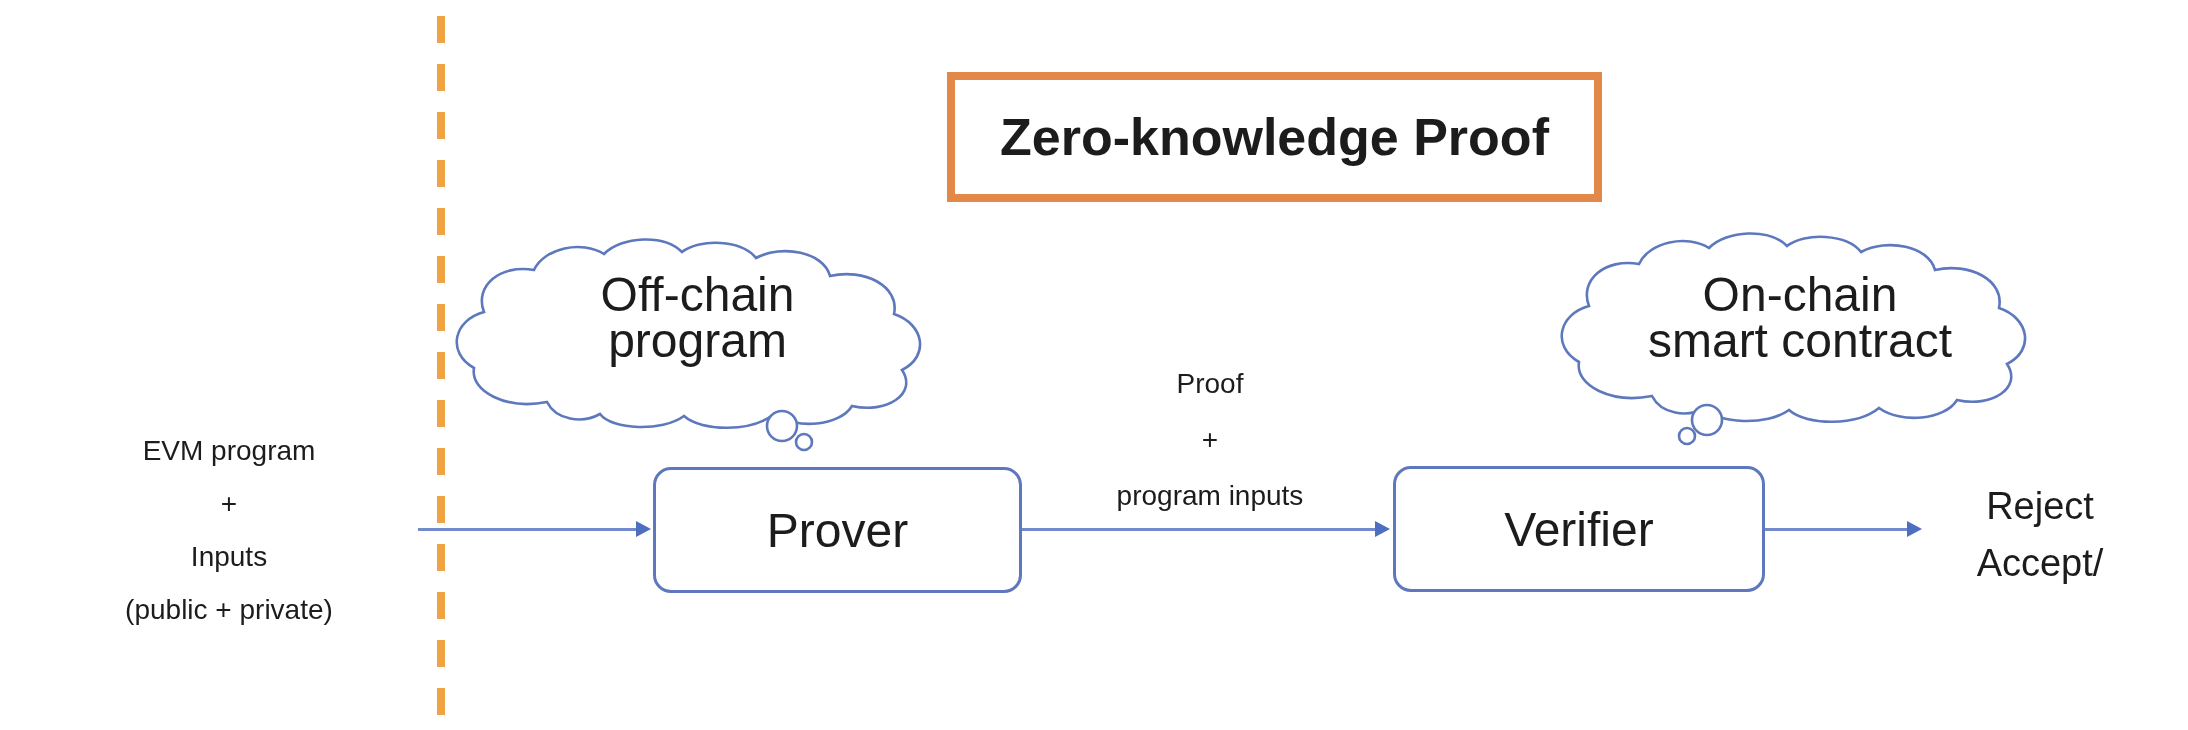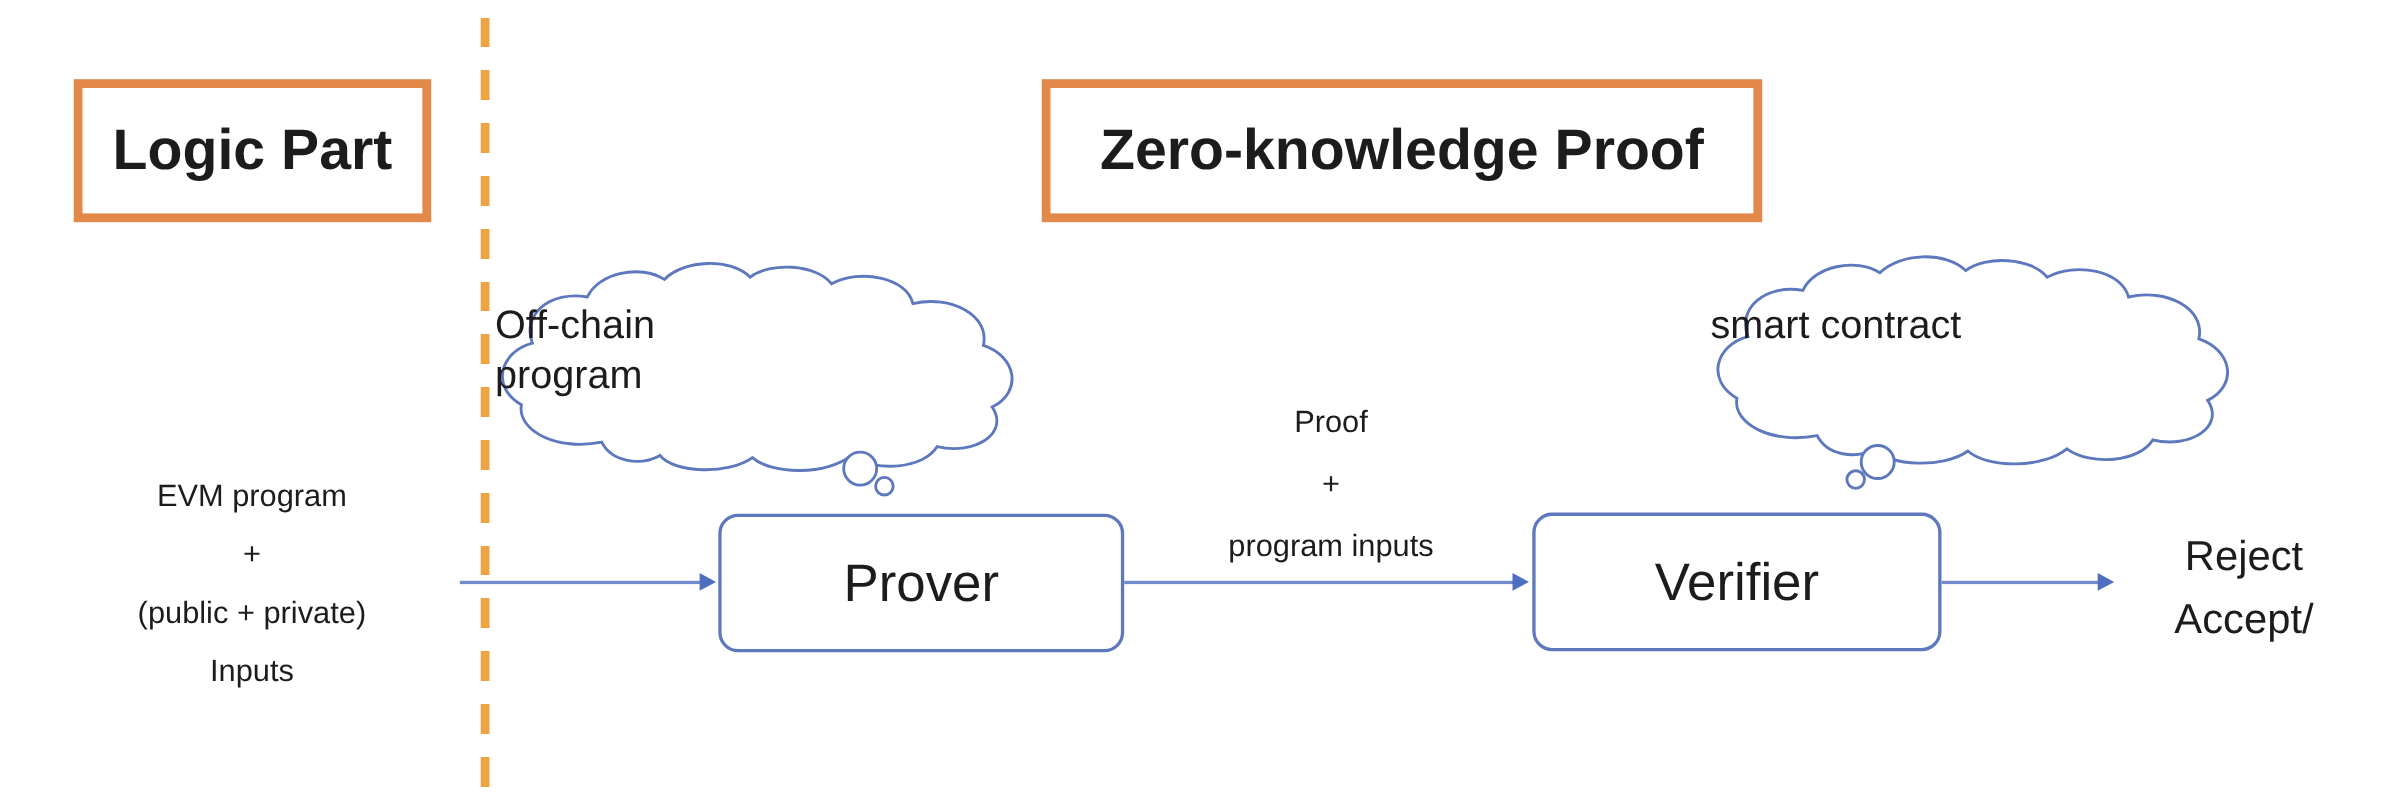--- a/index.html
+++ b/index.html
@@ -47,44 +47,41 @@
   
   .arrow-line{position:absolute;height:3px;background:var(--blue-line);}
   .arrow-head{
     position:absolute;width:0;height:0;
     border-left:15px solid var(--blue-head);
     border-top:8px solid transparent;border-bottom:8px solid transparent;
   }
   
   .cloud-svg{position:absolute;}
   .cloud-svg path,.cloud-svg circle{fill:#FFFFFF;stroke:var(--blue-stroke);stroke-width:2.6;}
-  .cloud-label{position:absolute;text-align:left;font-size:36px;line-height:46px;}
+  .cloud-label{position:absolute;text-align:center;font-size:48px;line-height:46px;}
   .cloud-label span{display:block;}
   .cloud-label.off{left:450px;top:272px;width:495px;}
   .cloud-label.on{left:1555px;top:272px;width:490px;}
 </style>
 </head>
 <body>
 
 <div class="canvas">
 
-  <div class="title-box logic">
-    <span>Logic Part</span>
-  </div>
   <div class="title-box zk">
     <span>Zero-knowledge Proof</span>
   </div>
 
   <div class="divider"></div>
 
   <div class="text-block input-block">
     <span class="b">EVM program</span>
     <span>+</span>
+    <span>Inputs</span>
     <span>(public + private)</span>
-    <span>Inputs</span>
   </div>
 
   <svg class="cloud-svg" style="left:450px;top:232px;" width="495" height="225" viewBox="0 0 495 225">
     <g transform="translate(2,10)">
       <path d="M 95 160
         C 55 168 18 150 22 126
         C -6 110 2 78 32 70
         C 22 44 48 22 82 28
         C 92 6 130 -2 152 12
         C 170 -6 212 -8 230 10
@@ -121,20 +118,21 @@
         C 466 152 434 172 400 164
         C 388 184 344 188 322 172
         C 300 190 250 190 232 174
         C 210 190 160 188 148 172
         C 130 182 104 178 95 160 Z"></path>
       <circle cx="150" cy="184" r="15"></circle>
       <circle cx="130" cy="200" r="8"></circle>
     </g>
   </svg>
   <div class="cloud-label on">
+    <span>On-chain</span>
     <span>smart contract</span>
   </div>
 
   <div class="arrow-line" style="left:418px;top:528px;width:219px;"></div>
   <div class="arrow-head" style="left:636px;top:521px;"></div>
 
   <div class="node-box prover">
     <span>Prover</span>
   </div>
 

